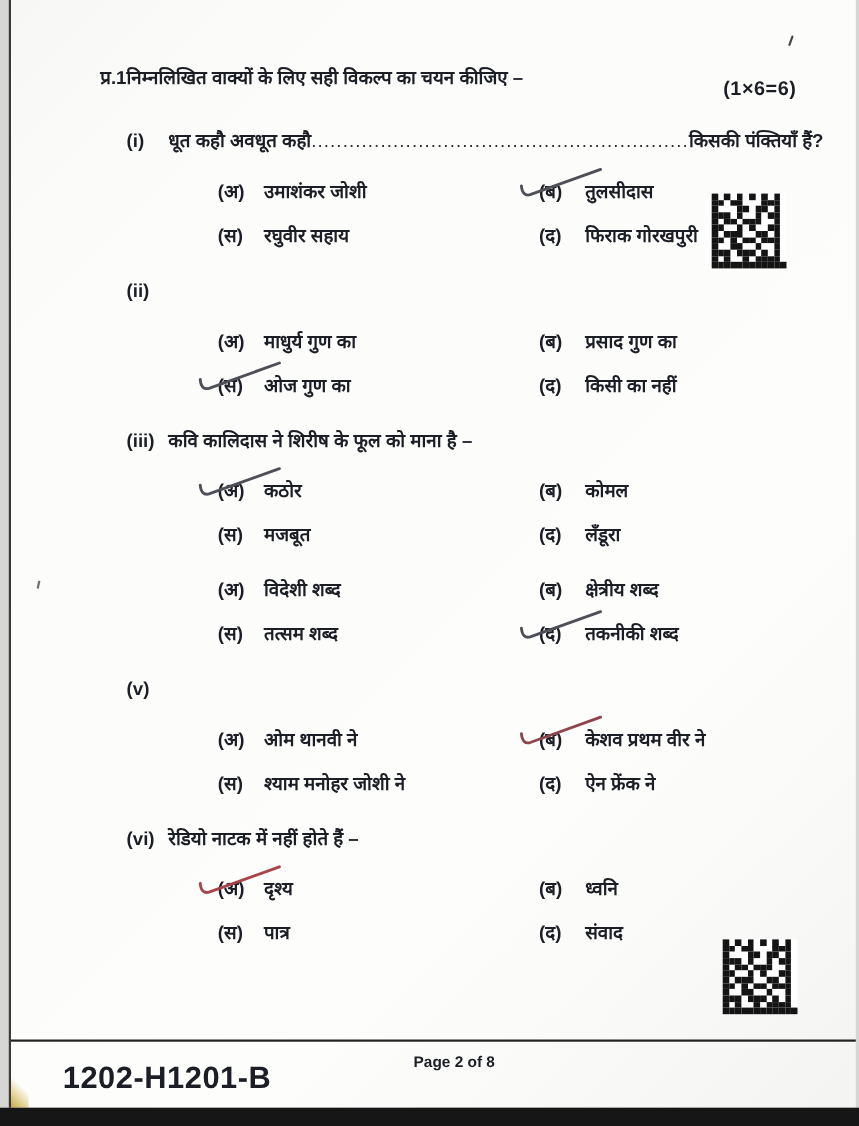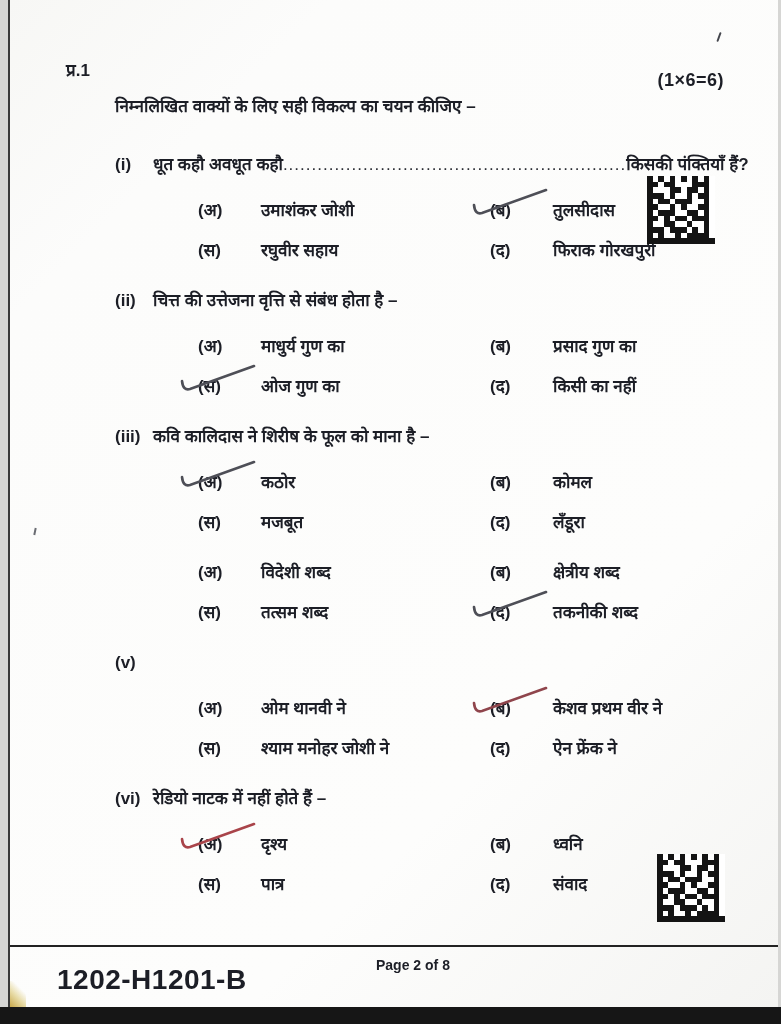--- a/index.html
+++ b/index.html
@@ -11,31 +11,31 @@
   
   .scan-bottom-bar{position:absolute;left:0;right:0;bottom:0;height:17px;background:#161616;}
   .scan-left-edge{position:absolute;left:8px;top:0;bottom:17px;width:2px;background:#3a3a3a;}
   .page{
     position:absolute;left:10px;top:0;right:3px;bottom:17px;
     background:linear-gradient(135deg,#f7f7f5 0%,#fcfcfb 18%,#fdfdfc 70%,#f4f4f2 100%);
     color:#1c1e26;
   }
   .content{position:absolute;inset:0;padding:58px 0 0 56px;}
   .header-row{display:flex;line-height:26px;margin-bottom:32px;}
-  .q-main-no{flex:0 0 49px;font-weight:700;font-size:17px;}
-  .instruction{font-weight:600;font-size:17px;margin-top:36px;}
+  .q-main-no{flex:0 0 49px;font-weight:700;font-size:17px;text-align:right;}
+  .instruction{font-weight:600;font-size:17px;}
   .marks{position:absolute;top:70px;right:54px;font-weight:700;font-size:18px;letter-spacing:.5px;}
   .question{padding-left:49px;margin-bottom:24px;}
   .q-line{display:flex;line-height:26px;font-size:17px;font-weight:600;margin-bottom:20px;}
   .q-no{flex:0 0 38px;font-weight:700;}
   .q-text .dots{letter-spacing:1px;font-weight:400;color:#2a2c33;}
   .options{display:grid;grid-template-columns:292px auto;row-gap:14px;margin-left:83px;}
   .opt{display:flex;line-height:26px;font-size:17px;font-weight:600;}
   .opt-label{flex:0 0 42px;position:relative;}
-  .opt-text{white-space:nowrap;margin-left:21px;}
+  .opt-text{white-space:nowrap;}
   .tick{display:none;position:absolute;left:-20px;top:-13px;width:82px;height:36px;pointer-events:none;}
   .opt.checked .tick{display:block;color:var(--check,#50515a);}
   .barcode{position:absolute;width:68px;height:68px;display:grid;
     grid-template-columns:repeat(12,1fr);grid-template-rows:repeat(12,1fr);background:#fff;}
   .barcode .c1{background:#141414;}
   .barcode .c0{background:transparent;}
   #barcode-1{left:637px;top:176px;}
   #barcode-2{left:647px;top:854px;}
   .footer-line{position:absolute;left:0;right:0;top:945px;border-top:2px solid #222;}
   .footer-code{position:absolute;left:47px;top:964px;font-weight:700;font-size:28px;letter-spacing:.5px;}
@@ -79,23 +79,20 @@
       <div class="opt">
         <span class="opt-label"><span>(द)</span></span>
         <span class="opt-text">फिराक गोरखपुरी</span>
       </div>
     </div>
   </div>
 
   <div class="question">
     <div class="q-line">
       <span class="q-no">(ii)</span>
-      <span class="q-text">
-        <span>चित्त की उत्तेजना वृत्ति से संबंध होता है –</span><span class="dots"></span><span></span>
-      </span>
     </div>
     <div class="options">
       <div class="opt">
         <span class="opt-label"><span>(अ)</span></span>
         <span class="opt-text">माधुर्य गुण का</span>
       </div>
       <div class="opt">
         <span class="opt-label"><span>(ब)</span></span>
         <span class="opt-text">प्रसाद गुण का</span>
       </div>

